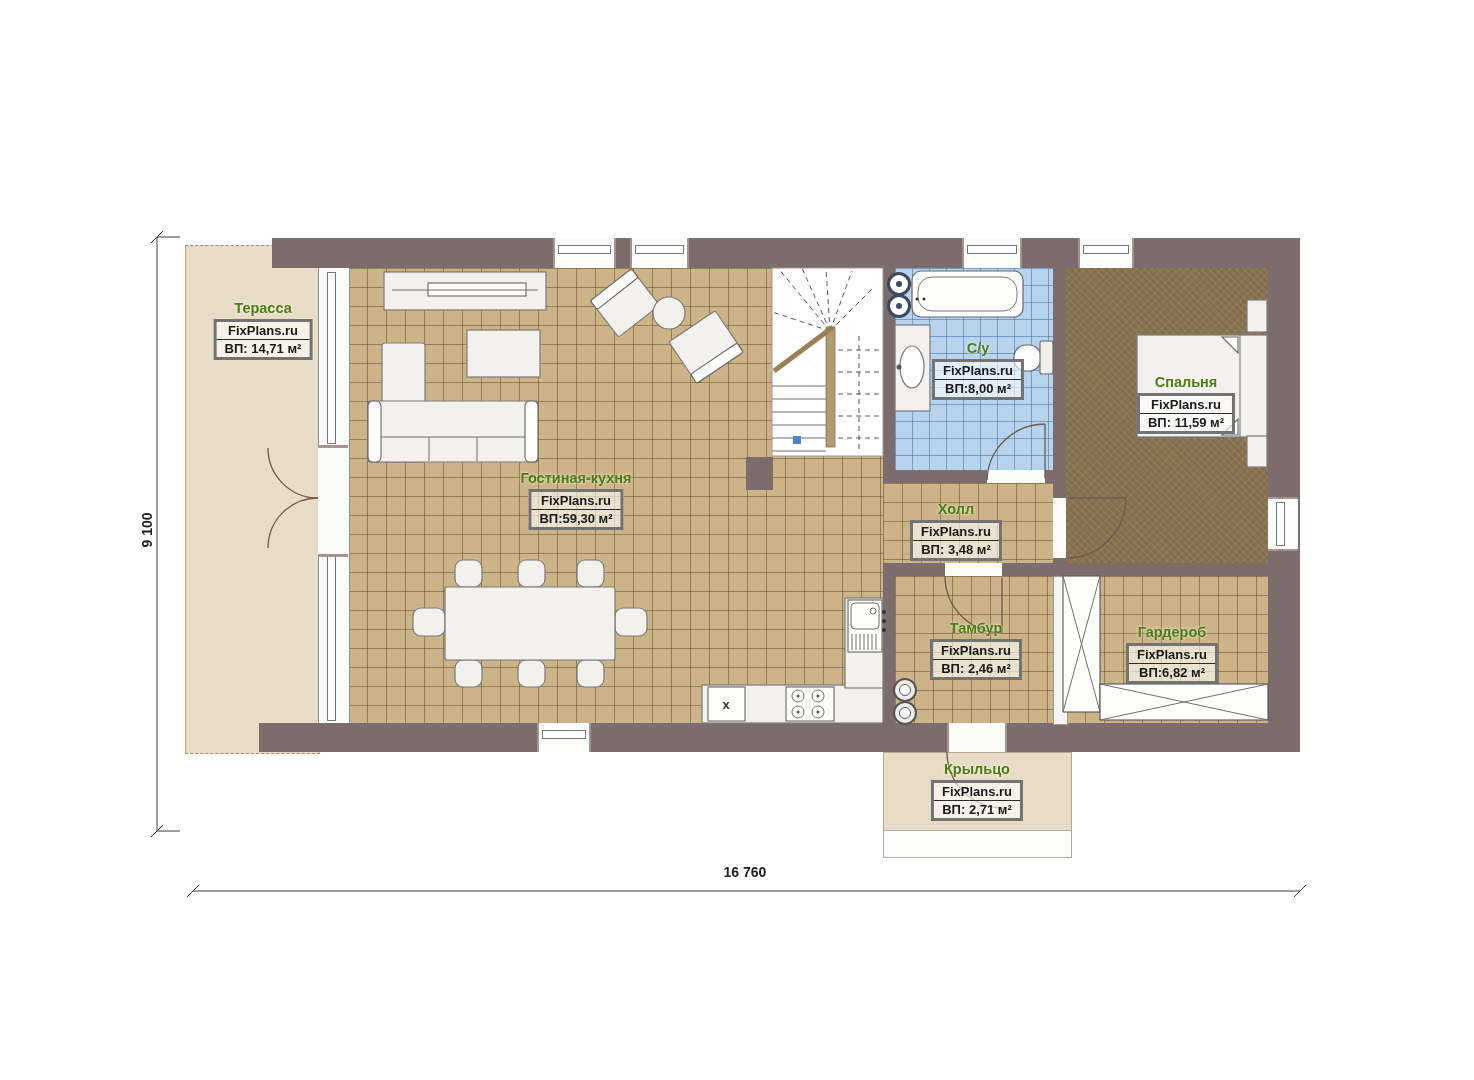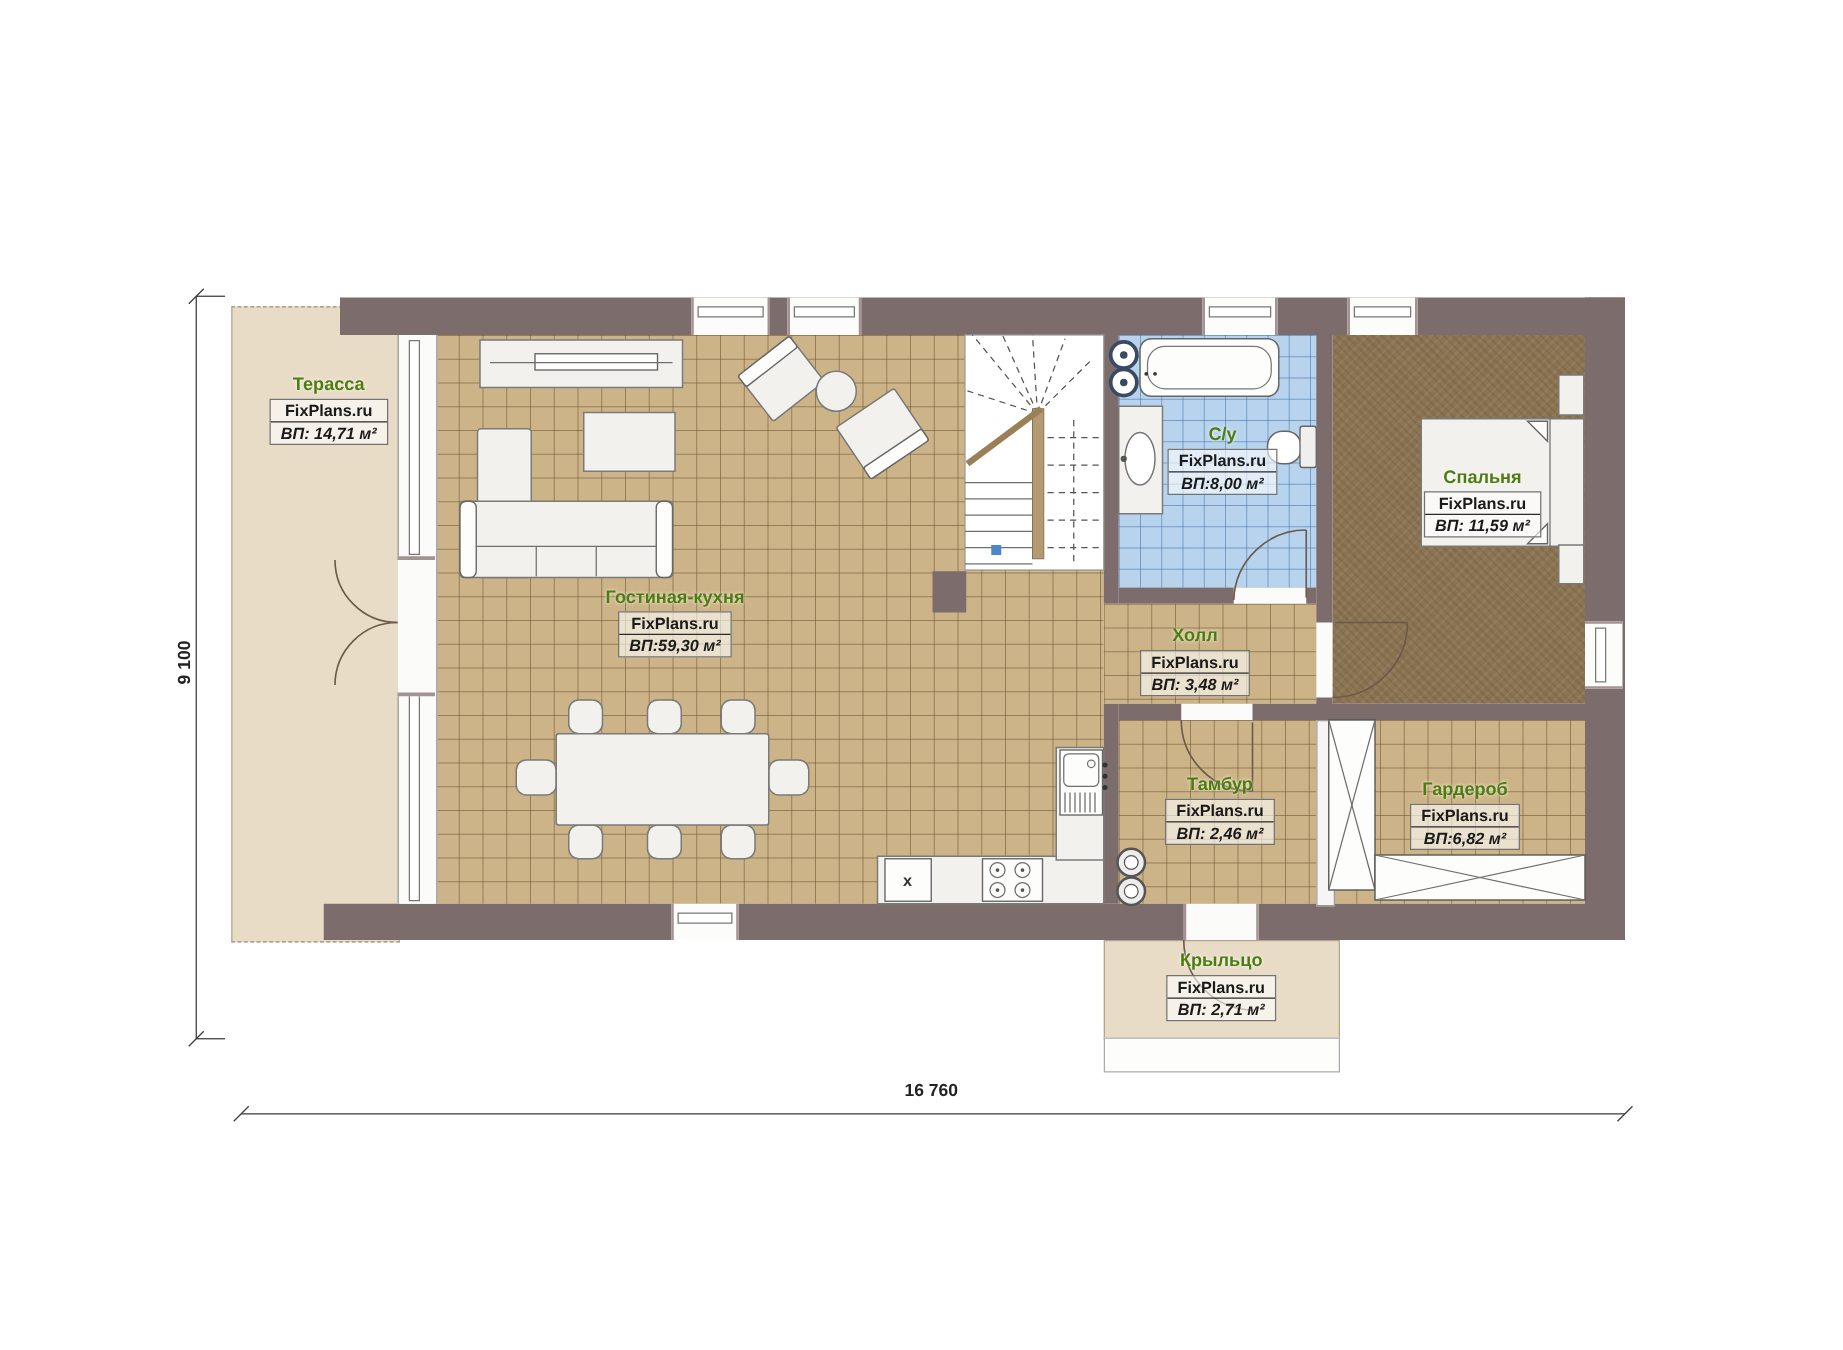--- a/index.html
+++ b/index.html
@@ -43,23 +43,23 @@
   .ln{stroke:#6f6f6d;stroke-width:1;fill:none;}
   .dash{stroke:#555;stroke-width:1;fill:none;stroke-dasharray:5 4;}
   .arc{stroke:#6b5a4a;stroke-width:1.3;fill:none;}
   .dim{stroke:#3a3a3a;stroke-width:1;fill:none;}
   .wall-fill{fill:var(--wall);}
 
   
   .room-label{position:absolute;transform:translateX(-50%);text-align:center;z-index:30;}
   .room-name{font-size:14.5px;font-weight:700;color:#4d7c0f;white-space:nowrap;margin-bottom:3px;
              text-shadow:0 0 3px rgba(255,255,255,.9);}
-  .info-box{border:1px solid #737373;background:rgba(255,255,255,.6);display:inline-block;}
+  .info-box{border:3px solid #737373;background:rgba(255,255,255,.6);display:inline-block;}
   .info-box .brand{font-size:13px;font-weight:700;color:#1a1a1a;padding:1px 8px;border-bottom:1px solid #2a2a2a;white-space:nowrap;}
-  .info-box .area{font-size:13px;font-weight:700;color:#1a1a1a;padding:1px 8px;white-space:nowrap;font-style:italic;}
+  .info-box .area{font-size:13px;font-weight:700;color:#1a1a1a;padding:1px 8px;white-space:nowrap;}
   .dim-label{position:absolute;font-size:14px;font-weight:600;color:#222;white-space:nowrap;z-index:30;}
   .x-marker{position:absolute;font-size:13px;font-weight:700;color:#333;transform:translate(-50%,-50%);z-index:25;}
 </style>
 </head>
 <body>
 
 <div class="canvas">
 
   <div class="abs terrace" style="left:185px;top:245px;width:133px;height:507px;"></div>
   <div class="abs tile" style="left:348px;top:268px;width:535px;height:455px;"></div>
@@ -289,21 +289,21 @@
     </g>
   </svg>
 
   <div class="room-label" style="left:263px;top:300px;">
     <div class="room-name">Терасса</div>
     <div class="info-box">
       <div class="brand">FixPlans.ru</div>
       <div class="area">ВП: 14,71 м²</div>
     </div>
   </div>
-  <div class="room-label" style="left:540px;top:470px;">
+  <div class="room-label" style="left:576px;top:470px;">
     <div class="room-name">Гостиная-кухня</div>
     <div class="info-box">
       <div class="brand">FixPlans.ru</div>
       <div class="area">ВП:59,30 м²</div>
     </div>
   </div>
   <div class="room-label" style="left:978px;top:340px;">
     <div class="room-name">С/у</div>
     <div class="info-box">
       <div class="brand">FixPlans.ru</div>

